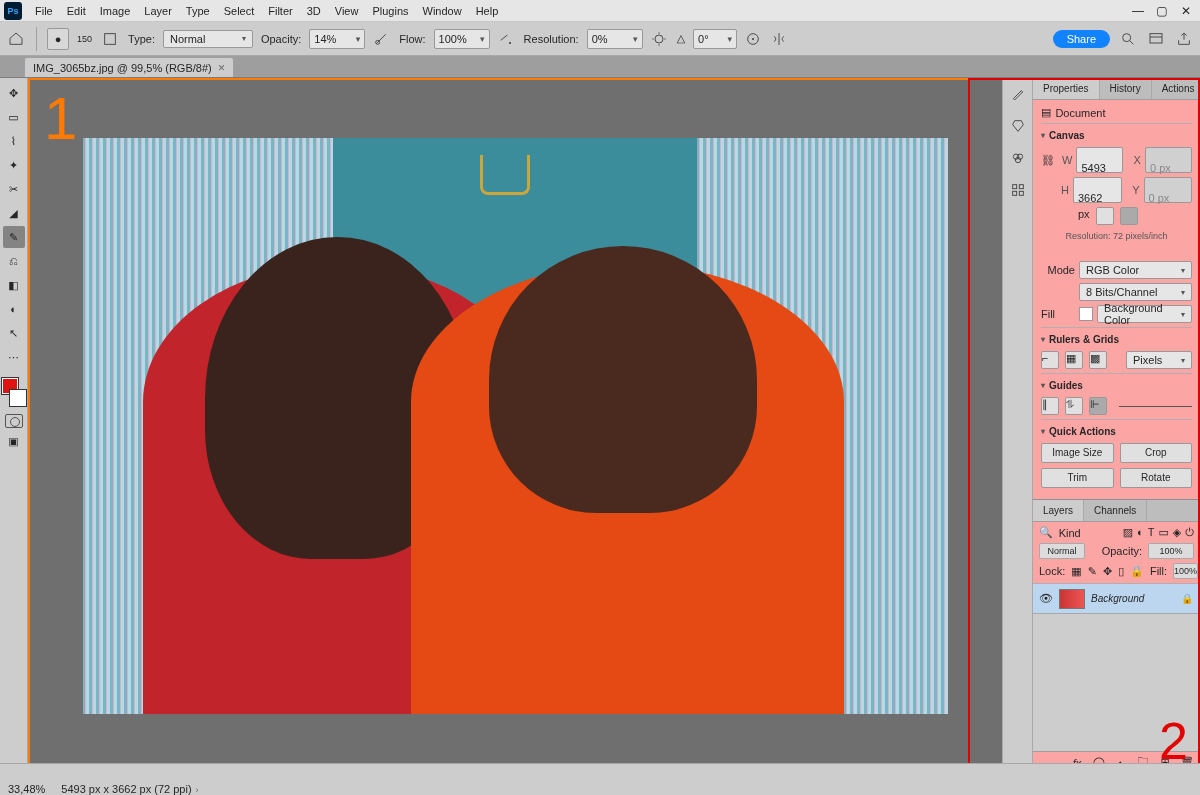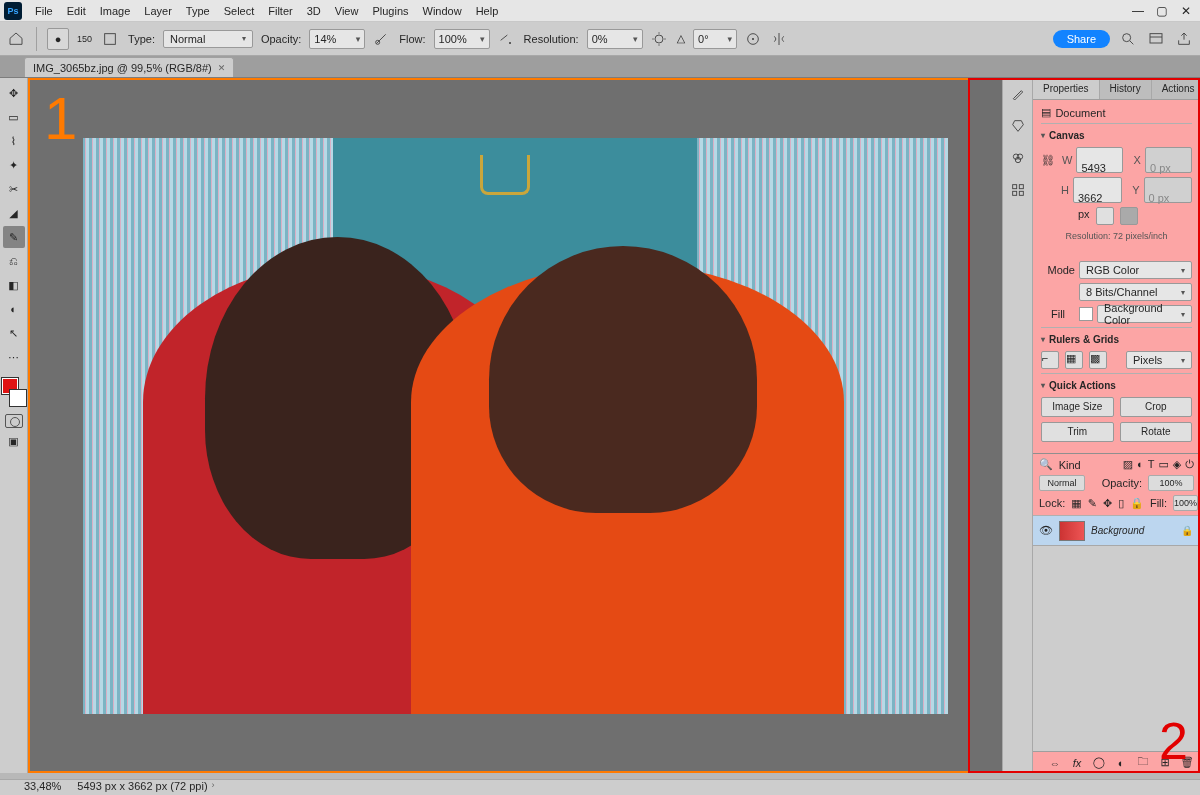--- a/index.html
+++ b/index.html
@@ -83,21 +83,21 @@
   .lopts .mini{width:46px;height:16px;border:1px solid #aaa;background:#dcdcdc;border-radius:2px;font-size:9px;text-align:center;line-height:14px;}
   .layer-list { flex:1;background:#cdcdcd;overflow:auto; }
   .layer-item { display:flex;align-items:center;height:30px;background:#bcd6ef;border-bottom:1px solid #a8a8a8;padding:0 6px;gap:6px; }
   .layer-item .eye{width:14px;text-align:center;}
   .layer-item .thumb{width:26px;height:20px;background:linear-gradient(90deg,#c33,#e55);border:1px solid #777;}
   .layer-item .lname{flex:1;font-style:italic;font-size:10px;}
   .layer-item .lock{font-size:10px;color:#555;}
   .layer-footer { height:22px;border-top:1px solid #9e9e9e;display:flex;align-items:center;justify-content:flex-end;gap:8px;padding:0 6px;font-size:10px;color:#555; }
   .layer-footer .fi{width:14px;height:14px;display:flex;align-items:center;justify-content:center;}
 
-  .statusbar { position:absolute;left:0;right:0;bottom:0;height:16px;background:#cdcdcd;border-top:1px solid #a8a8a8;display:flex;align-items:flex-start;padding:0 24px;gap:16px;font-size:10px;color:#444; }
+  .statusbar { position:absolute;left:0;right:0;bottom:0;height:32px;background:#cdcdcd;border-top:1px solid #a8a8a8;display:flex;align-items:flex-end;padding:0 8px;gap:16px;font-size:10px;color:#444; }
   .statusbar .chev{font-size:9px;color:#666;margin-left:-12px;}
 
   
   .overlay { position:absolute;top:78px;left:28px;right:0;bottom:22px;pointer-events:none; }
 </style>
 </head>
 <body>
 
 <div class="menubar">
   <div class="ps-icon">Ps</div>
@@ -313,55 +313,68 @@
               <span>RGB Color</span>
             </div>
           </div>
         <div class="prow">
             <span style="width:34px;"></span>
             <div class="sel" style="flex:1">
               <span>8 Bits/Channel</span>
             </div>
           </div>
         <div class="prow">
-            <span style="width:34px;text-align:center;">Fill</span>
+            <span style="width:34px;text-align:left;">Fill</span>
             <span style="width:14px;height:14px;border:1px solid #999;background:#fff;"></span>
             <div class="sel" style="flex:1;color:#999">
               <span>Background Color</span>
             </div>
           </div>
       </div>
 
       <div class="psec">
           <div class="sectitle">Rulers &amp; Grids</div>
         <div class="iconrow">
           <div class="ib">⌐</div>
           <div class="ib">▦</div>
           <div class="ib">▩</div>
           <div class="sel" style="width:66px;margin-left:auto;">
               <span>Pixels</span>
             </div>
         </div>
       </div>
 
+      <div class="psec">
+          <div class="sectitle">Guides</div>
+        <div class="iconrow">
+          <div class="ib">∥</div>
+          <div class="ib">⥮</div>
+          <div class="ib" style="background:#aaa;">⊩</div>
+          <div style="flex:1;height:1px;background:#555;margin-left:6px;"></div>
+        </div>
+      </div>
 
       <div class="psec">
           <div class="sectitle">Quick Actions</div>
         <div class="btnrow">
           <div class="pbtn">Image Size</div>
           <div class="pbtn">Crop</div>
         </div>
         <div class="btnrow">
           <div class="pbtn">Trim</div>
           <div class="pbtn">Rotate</div>
         </div>
       </div>
     </div>
 
     <div class="layers-panel">
+      <div class="ptabs">
+        <div class="ptab active">Layers</div>
+        <div class="ptab">Channels</div>
+      </div>
       <div class="lopts">
         <div class="row">
           <span>🔍</span>
             <span>Kind</span>
           <span style="margin-left:auto;display:flex;gap:4px;">
             <span>▨</span>
             <span>◐</span>
             <span>T</span>
             <span>▭</span>
             <span>◈</span>

